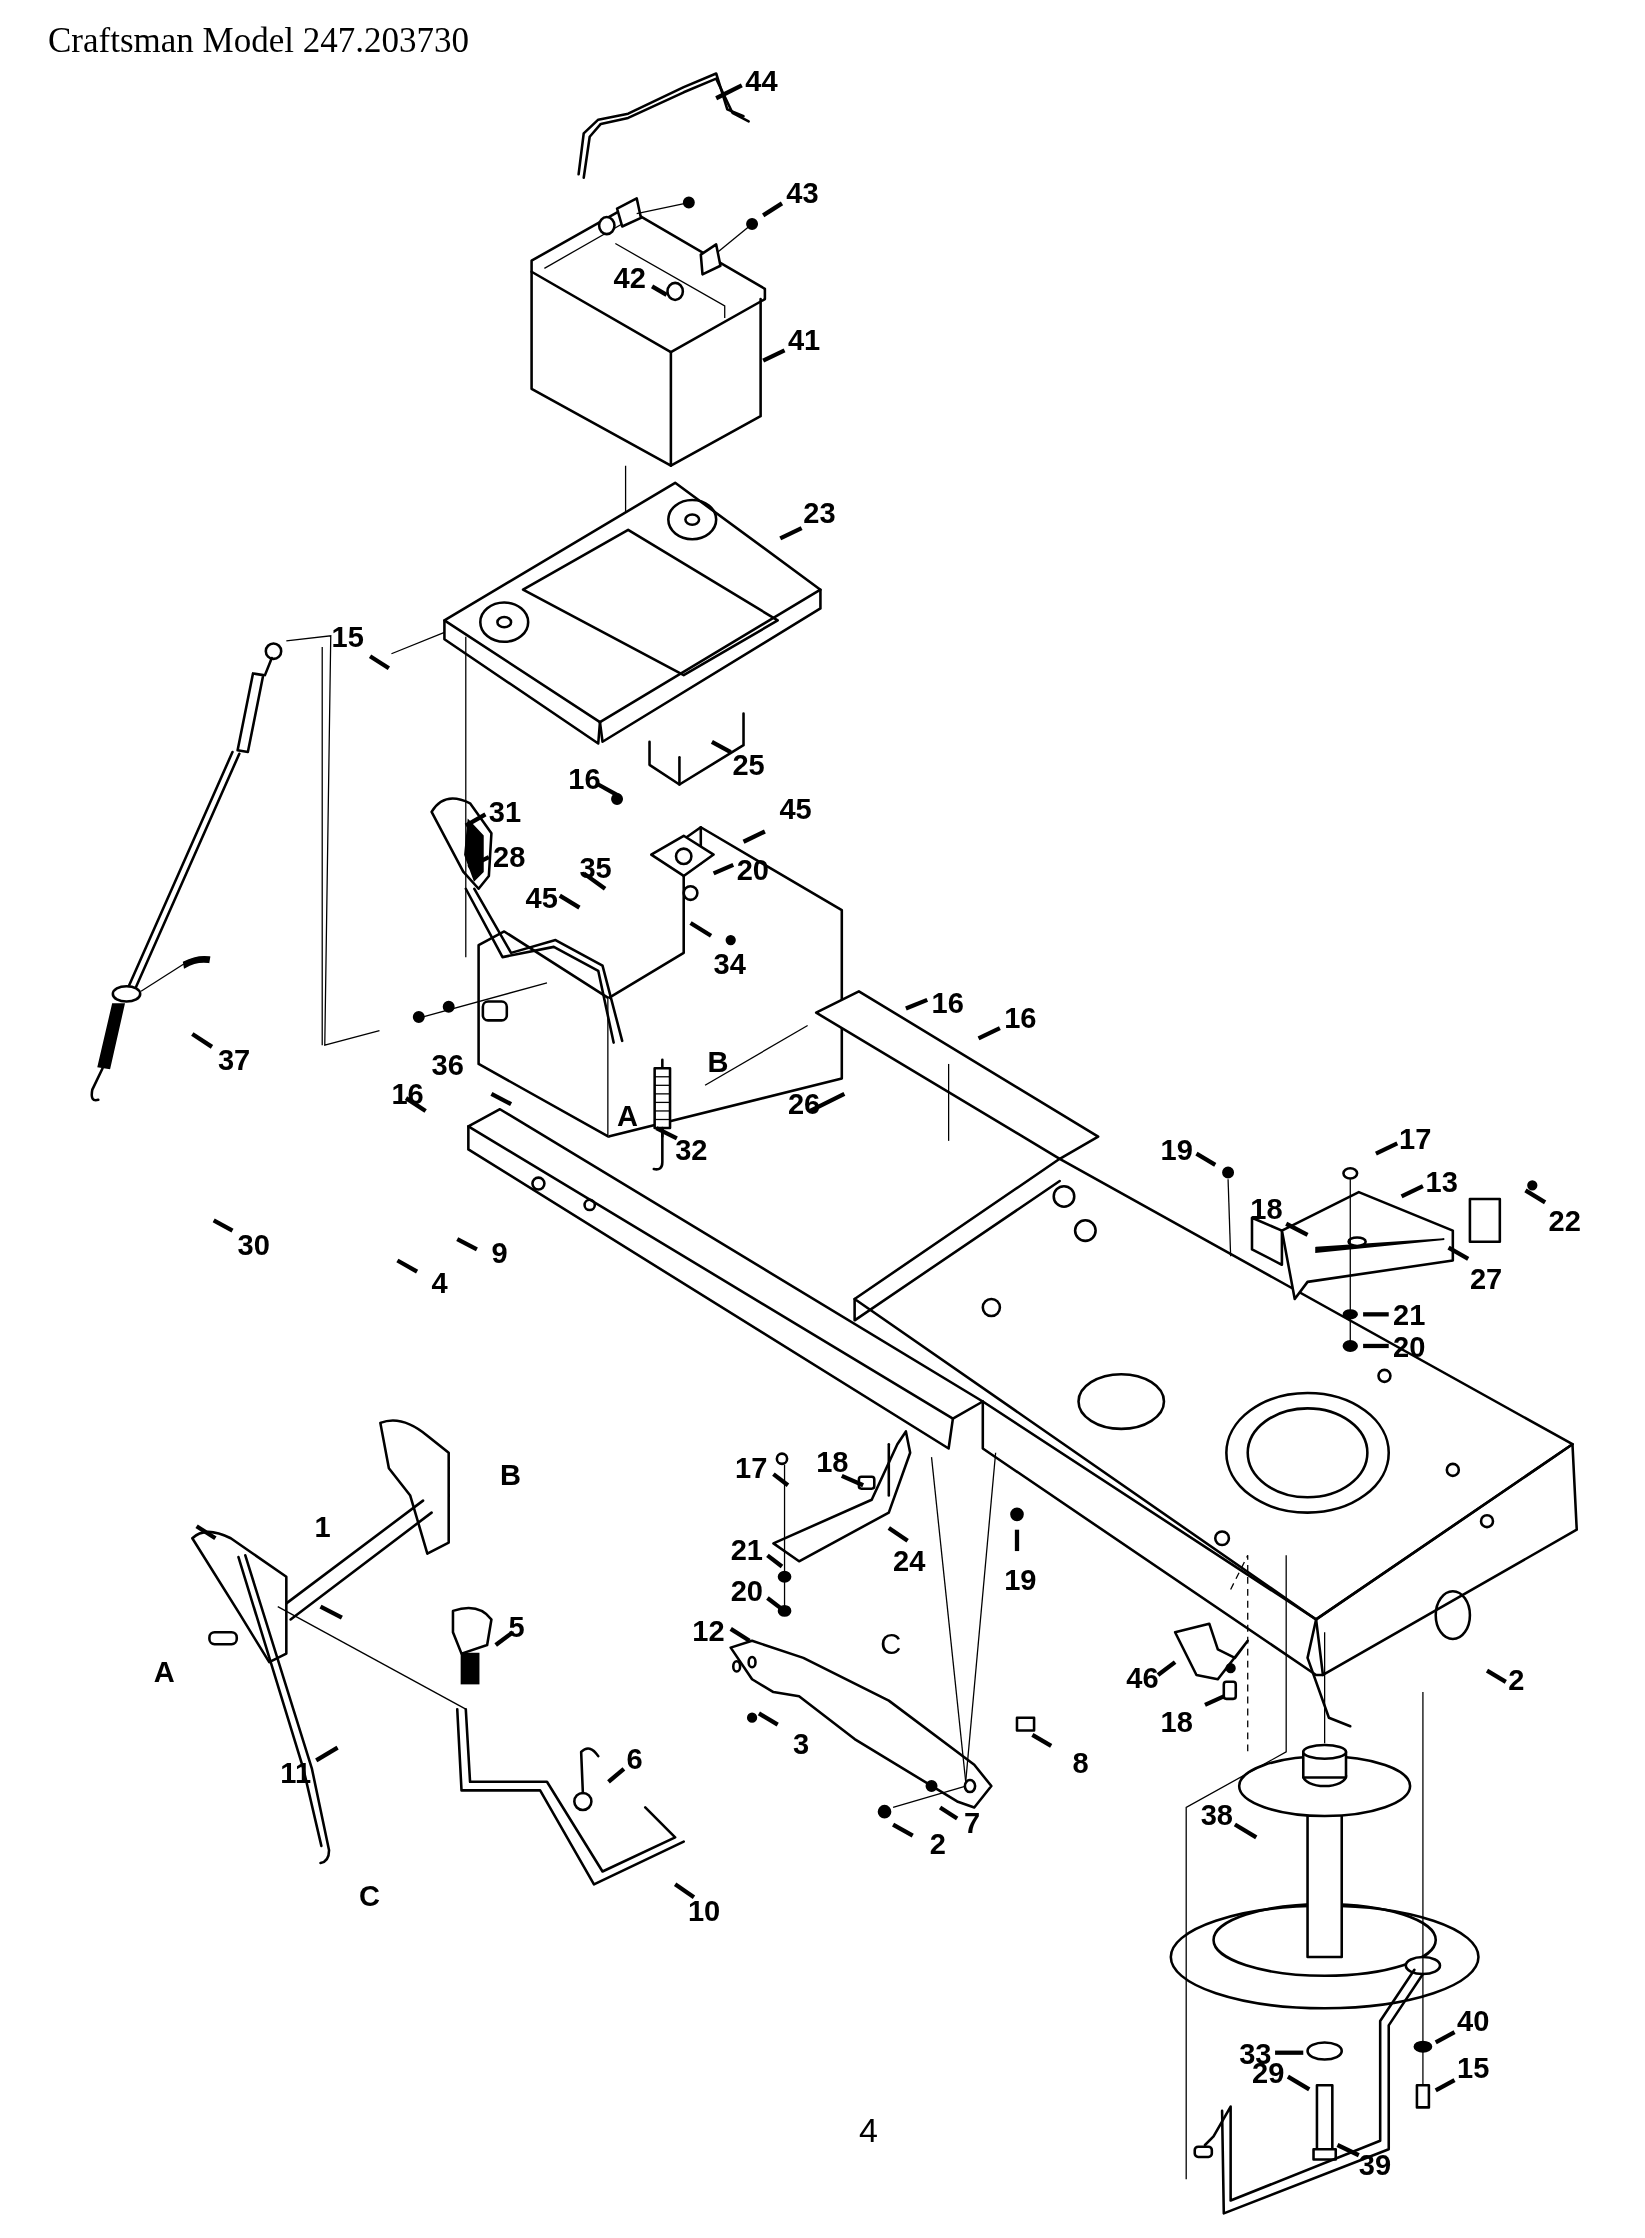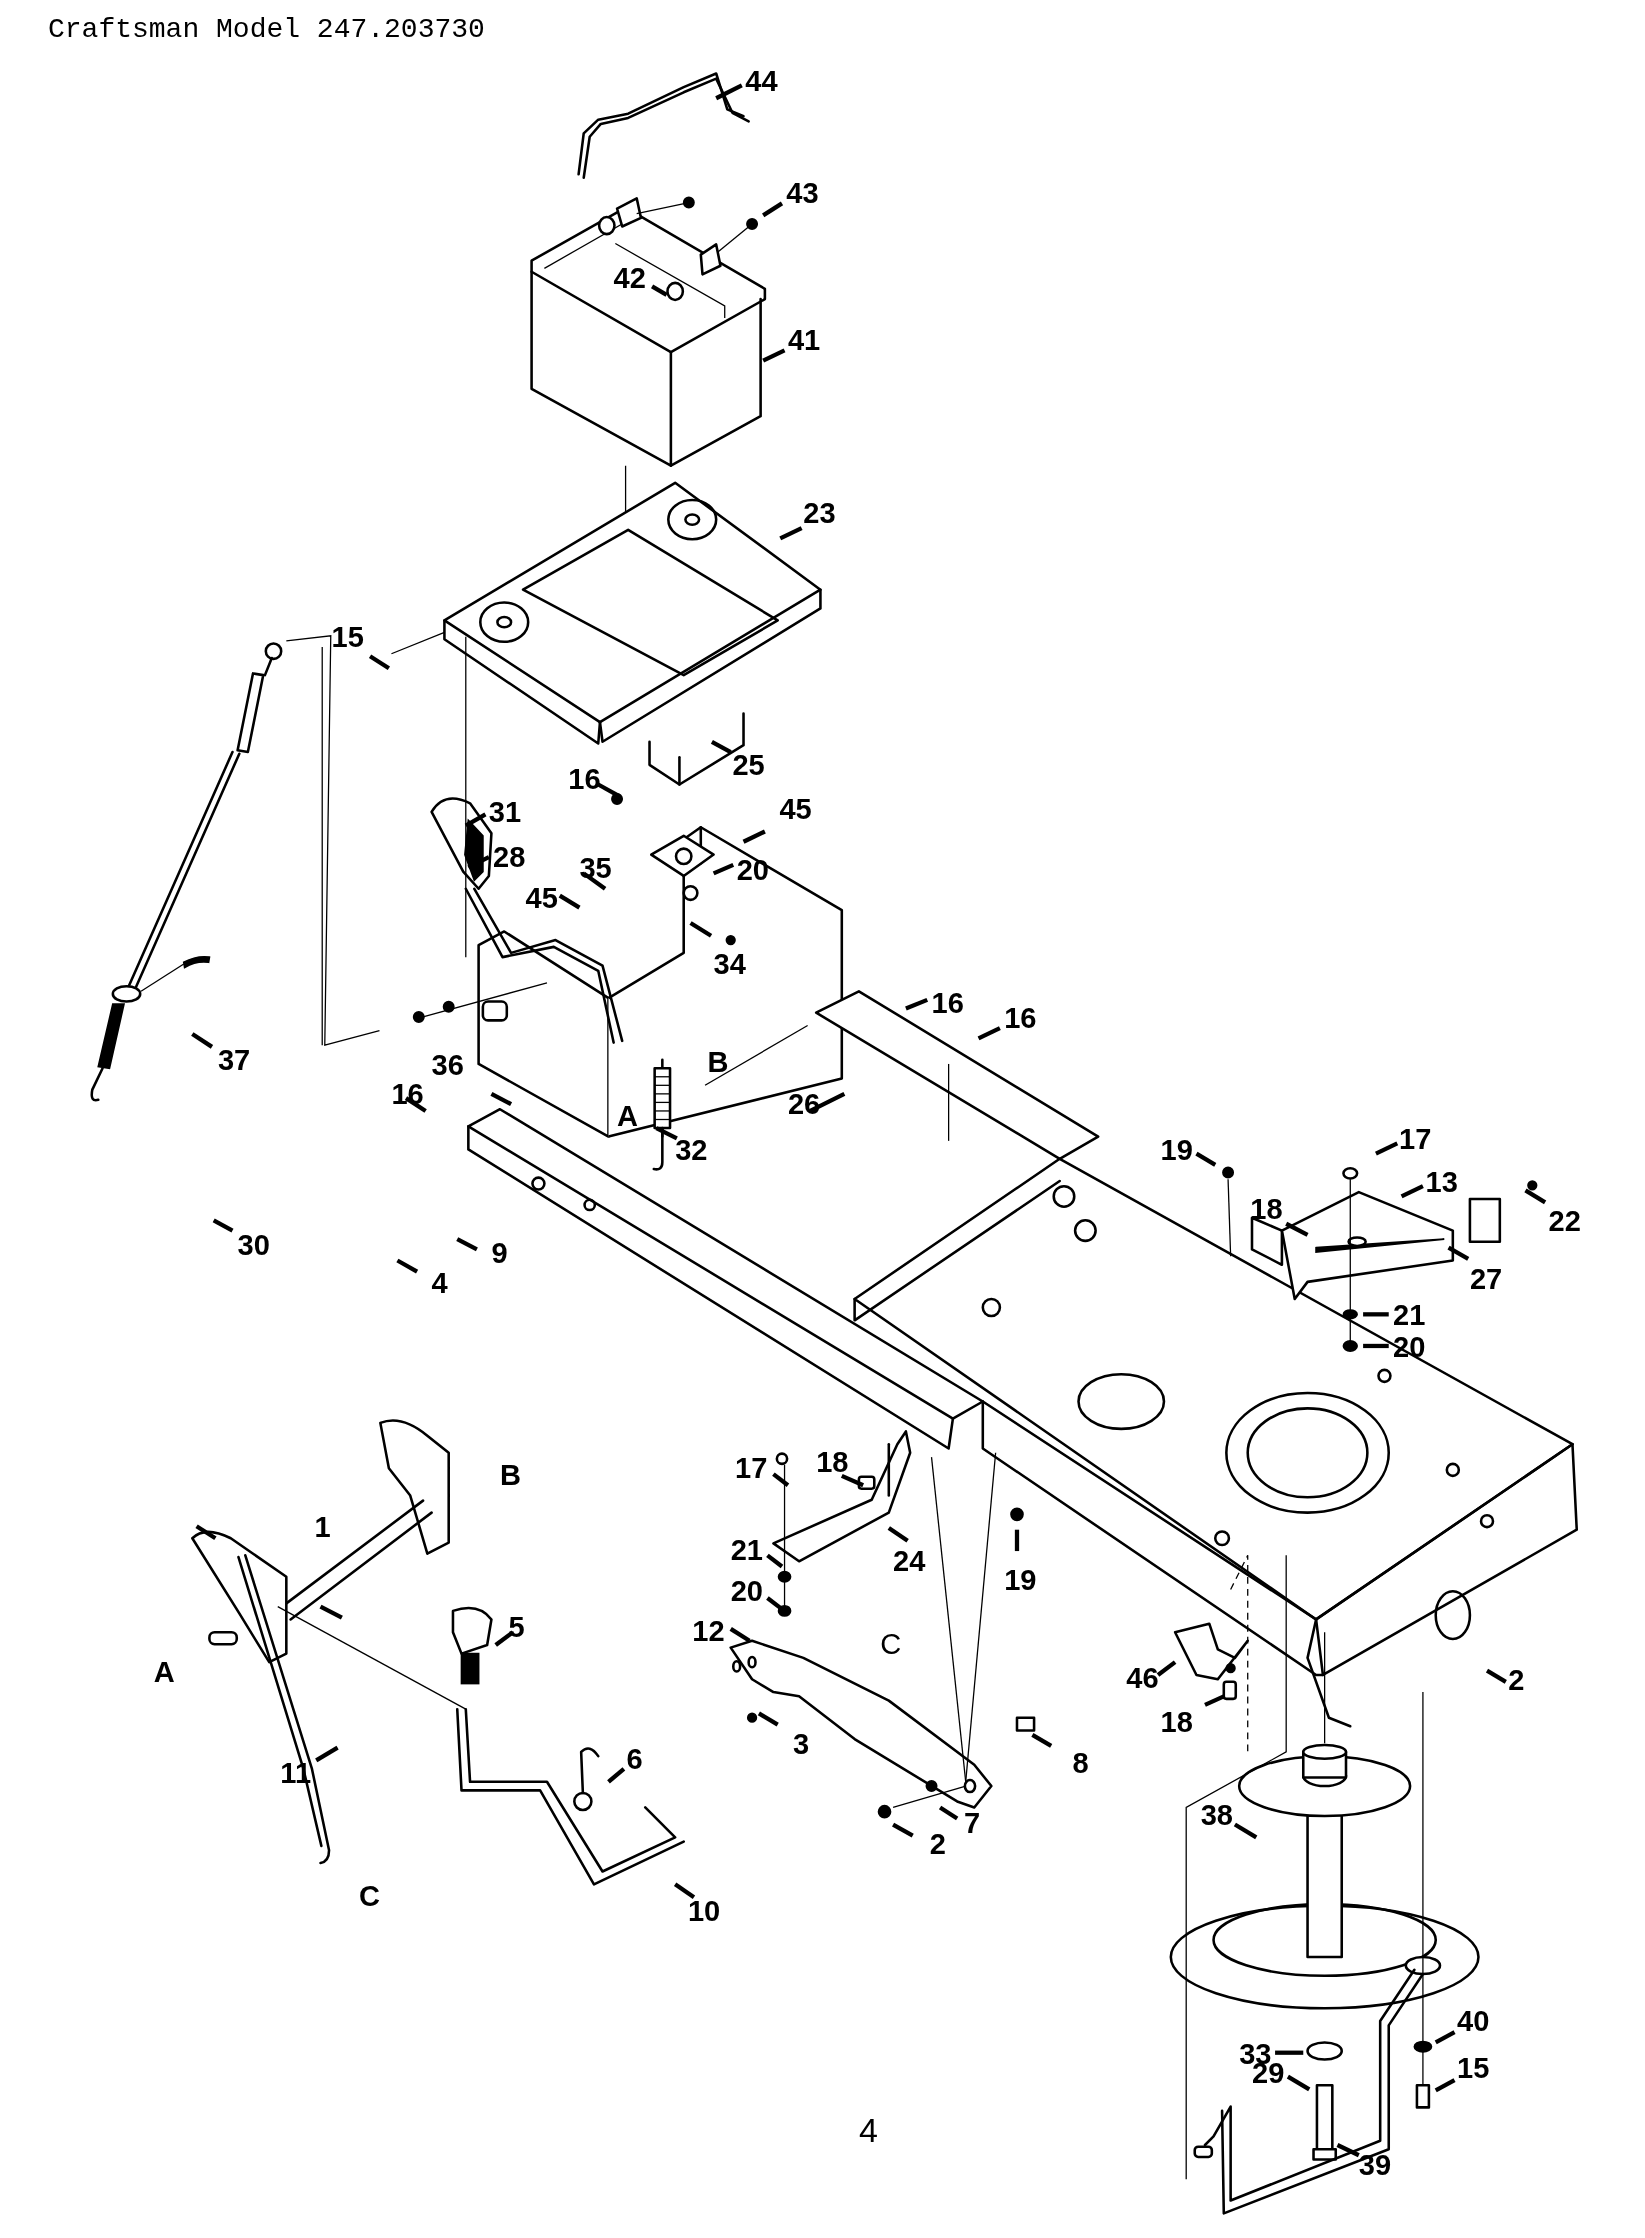--- a/index.html
+++ b/index.html
@@ -1,19 +1,19 @@
 <!DOCTYPE html>
 <html style="font-size:13.7px"><head>
 <meta charset="utf-8">
 <style>
   html, body { margin:0; padding:0; background:#ffffff; }
   body { width:1646px; height:2239px; position:relative; overflow:hidden;
          font-family:"Liberation Sans", sans-serif; color:#000; }
-  #page-title { position:absolute; left:48px; top:14px; font-size:28px;
-                font-family:Liberation Mono, monospace; font-weight:normal; letter-spacing:0px; }
+  #page-title { position:absolute; left:48px; top:21px; font-size:35px;
+                font-family:Liberation Serif, serif; font-weight:normal; letter-spacing:0px; }
   #diagram { position:absolute; left:0; top:0; width:1646px; height:2239px; }
   .lbl { font-family:"Liberation Sans", sans-serif; font-weight:bold; font-size:34px;
          fill:#000; transform-box:fill-box; }
   .pno { position:absolute; left:859px; top:2111px; font-size:34px;
          font-family:"Liberation Sans", sans-serif; }
   .part { fill:none; stroke:#000; stroke-width:3; stroke-linejoin:round; stroke-linecap:round; }
   .thin { fill:none; stroke:#000; stroke-width:1.5; }
   .dash { fill:none; stroke:#000; stroke-width:1.5; stroke-dasharray:8 6; }
   .lead { stroke:#000; stroke-width:5; stroke-linecap:butt; }
   .filled { fill:#000; stroke:#000; stroke-width:2; }

